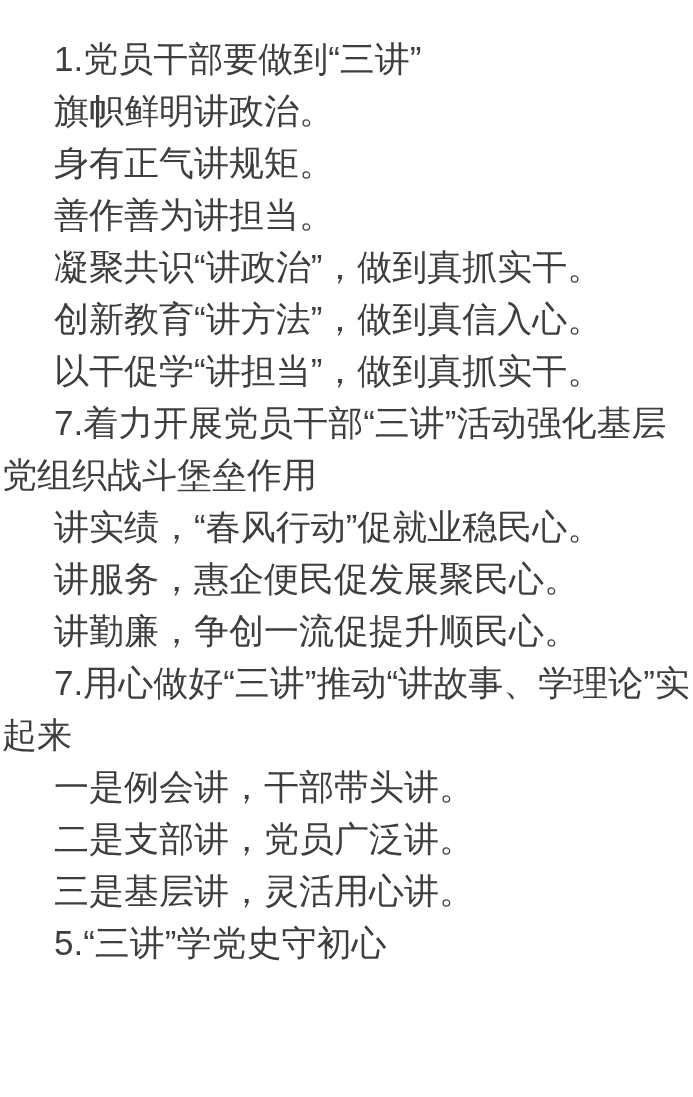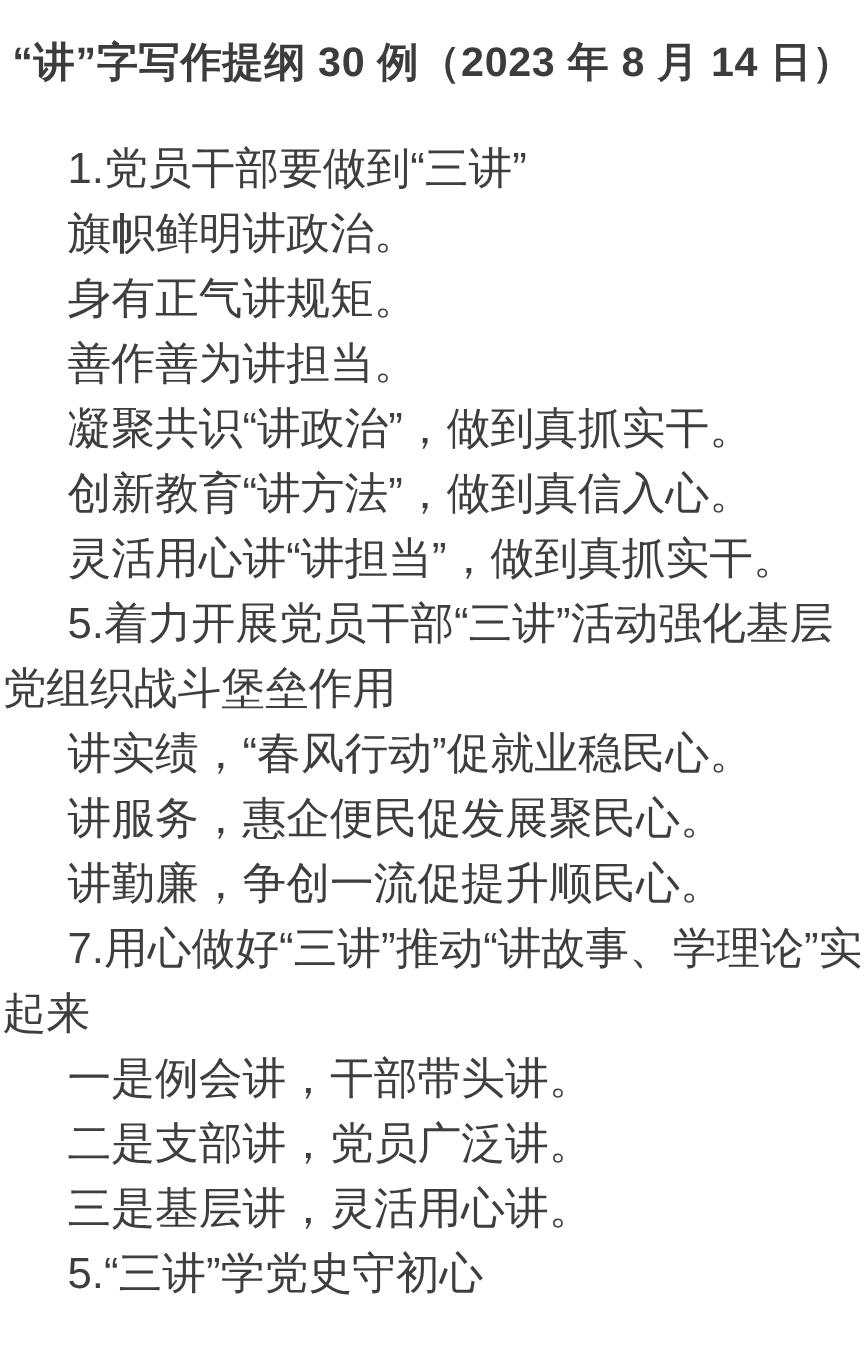--- a/index.html
+++ b/index.html
@@ -37,30 +37,29 @@
     margin: 0;
     padding: 0;
     text-indent: 52px;
     word-break: break-all;
   }
 </style>
 </head>
 <body style="background: rgb(255, 255, 255); color: rgb(62, 62, 62);">
 
 <main class="doc">
-  <h1 class="doc-title" style="color: rgb(60, 60, 60);">“讲”字写作提纲 30 例（2023 年 8 月 14 日）</h1>
   <section class="doc-body">
       <p class="para">1.党员干部要做到“三讲”</p>
       <p class="para">旗帜鲜明讲政治。</p>
       <p class="para">身有正气讲规矩。</p>
       <p class="para">善作善为讲担当。</p>
       <p class="para">凝聚共识“讲政治”，做到真抓实干。</p>
       <p class="para">创新教育“讲方法”，做到真信入心。</p>
-      <p class="para">灵活用心讲“讲担当”，做到真抓实干。</p>
-      <p class="para">5.着力开展党员干部“三讲”活动强化基层党组织战斗堡垒作用</p>
+      <p class="para">以干促学“讲担当”，做到真抓实干。</p>
+      <p class="para">7.着力开展党员干部“三讲”活动强化基层党组织战斗堡垒作用</p>
       <p class="para">讲实绩，“春风行动”促就业稳民心。</p>
       <p class="para">讲服务，惠企便民促发展聚民心。</p>
       <p class="para">讲勤廉，争创一流促提升顺民心。</p>
       <p class="para">7.用心做好“三讲”推动“讲故事、学理论”实起来</p>
       <p class="para">一是例会讲，干部带头讲。</p>
       <p class="para">二是支部讲，党员广泛讲。</p>
       <p class="para">三是基层讲，灵活用心讲。</p>
       <p class="para">5.“三讲”学党史守初心</p>
     </section>
 </main>

